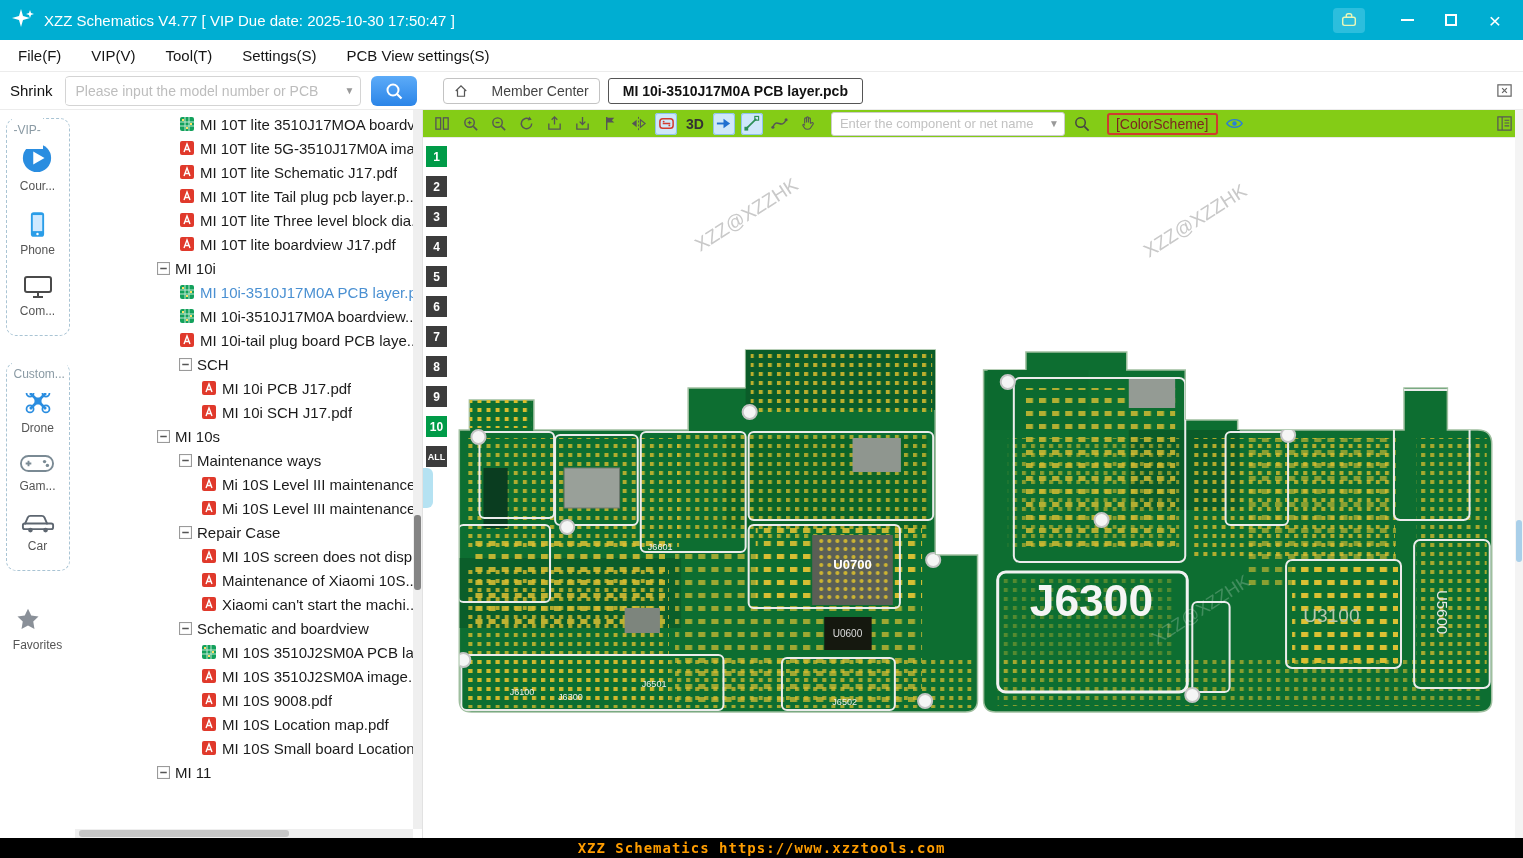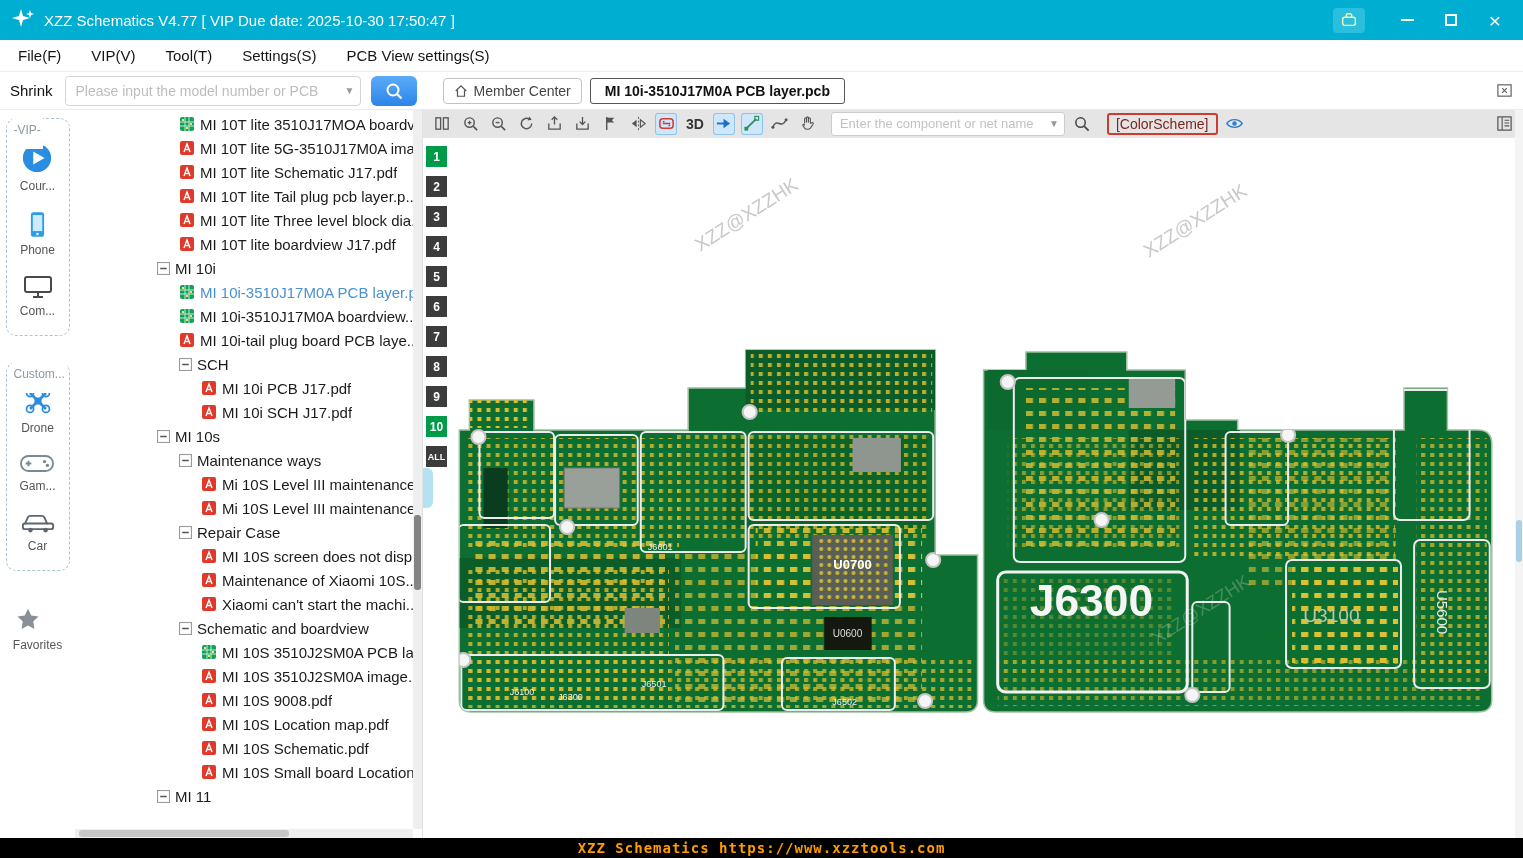--- a/index.html
+++ b/index.html
@@ -25,21 +25,21 @@
 
   
   .headrow{height:38px;display:flex;align-items:center;background:#fff;padding-left:8px;border-bottom:1px solid #ececec;}
   .shrink-btn{font-size:15px;color:#111;margin:0 12px 0 2px;}
   .model-box{position:relative;width:296px;height:30px;border:1px solid #d4d4d4;border-radius:4px;display:flex;align-items:center;background:#fff;}
   .model-box input{border:0;outline:0;flex:1;height:26px;padding:8px 10px;font-size:14px;color:#333;font-family:inherit;}
   .model-box input::placeholder{color:#bdbdbd;}
   .caret{width:20px;color:#999;font-size:10px;text-align:center;}
   .search-btn{width:46px;height:30px;margin-left:10px;border-radius:6px;background:linear-gradient(#5cabf8,#2b85e8);
               display:flex;align-items:center;justify-content:center;}
-  .mc-btn{height:26px;margin-left:26px;border:1px solid #c3c3c3;border-radius:4px;display:flex;align-items:center;gap:6px;
+  .mc-btn{height:26px;margin-left:26px;border:1px solid #c3c3c3;border-radius:4px;display:flex;align-items:center;gap:24px;
           padding:0 10px;font-size:14px;color:#444;background:#fff;white-space:nowrap;}
   .tab{height:26px;margin-left:8px;border:1px solid #555;border-radius:3px;display:flex;align-items:center;
        padding:0 14px;font-size:14px;font-weight:bold;color:#111;background:#fff;white-space:nowrap;text-align:right;}
   .closeall{margin-left:auto;margin-right:10px;display:flex;}
 
   
   .body{display:flex;height:728px;}
 
   
   .rail{width:75px;display:flex;flex-direction:column;align-items:center;padding-top:8px;font-size:12px;color:#555;flex:0 0 75px;}
@@ -58,21 +58,21 @@
   .tico svg{width:16px;height:16px;display:block;}
   .tico.fold{width:13px;height:13px;flex:0 0 13px;}
   .tico.fold svg{width:13px;height:13px;}
   .vscroll{position:absolute;top:0;right:0;width:9px;height:719px;background:#efefef;}
   .vthumb{position:absolute;left:1px;top:405px;width:7px;height:75px;border-radius:3px;background:#848484;}
   .hscroll{position:absolute;left:0;bottom:0;height:9px;width:338px;background:#efefef;}
   .hthumb{position:absolute;top:1px;left:4px;height:7px;width:210px;border-radius:3px;background:#c6c6c6;}
 
   
   .content{flex:1;display:flex;flex-direction:column;border-left:1px solid #e2e2e2;position:relative;min-width:0;}
-  .ctoolbar{height:28px;display:flex;align-items:center;gap:6px;padding:0 8px;border-bottom:1px solid #e8e8e8;background:#e5e5e5;}
+  .ctoolbar{height:28px;display:flex;align-items:center;gap:6px;padding:0 8px;border-bottom:1px solid #e8e8e8;background:#84cc16;}
   .ticon{width:22px;height:22px;border-radius:3px;display:flex;align-items:center;justify-content:center;flex:0 0 22px;}
   .ticon svg{width:17px;height:17px;display:block;}
   .ticon.active{background:#cfe7fa;box-shadow:inset 0 0 0 1px #8fc3ec;}
   .threed{font-size:14px;color:#333;padding:0 3px;font-weight:bold;}
   .comp-box{position:relative;width:234px;height:24px;border:1px solid #ccc;border-radius:3px;display:flex;align-items:center;margin-left:6px;background:#fff;}
   .comp-box input{border:0;outline:0;flex:1;min-width:0;padding:0 8px;font-size:13px;color:#333;font-family:inherit;}
   .comp-box input::placeholder{color:#c2c2c2;}
   .colorscheme{height:22px;border:2px solid #cf3b30;border-radius:3px;display:flex;align-items:center;padding:0 7px;
                font-size:14px;color:#7d2520;margin-left:8px;white-space:nowrap;}
   .panel-right{margin-left:auto;}
@@ -477,29 +477,20 @@
             </span>
             <span class="tlabel">MI 10S Location map.pdf</span>
           </div>
           <div class="trow" style="padding-left: 126px;">
             <span class="tico">
               <svg viewBox="0 0 16 16">
                 <rect x="1" y="1" width="14" height="14" rx="2" fill="#e0392b"></rect>
                 <path d="M5 12 L8 4 L11 12 M6.2 9.5 h3.6" stroke="#fff" stroke-width="1.4" fill="none"></path>
               </svg>
             </span>
-            <span class="tlabel">MI 10S Schematic.pdf</span>
-          </div>
-          <div class="trow" style="padding-left: 126px;">
-            <span class="tico">
-              <svg viewBox="0 0 16 16">
-                <rect x="1" y="1" width="14" height="14" rx="2" fill="#e0392b"></rect>
-                <path d="M5 12 L8 4 L11 12 M6.2 9.5 h3.6" stroke="#fff" stroke-width="1.4" fill="none"></path>
-              </svg>
-            </span>
             <span class="tlabel">MI 10S Small board Location...</span>
           </div>
           <div class="trow" style="padding-left: 82px;">
             <span class="tico fold">
               <svg viewBox="0 0 12 12">
                 <rect x="0.5" y="0.5" width="11" height="11" fill="#fff" stroke="#9a9a9a"></rect>
                 <path d="M3 6 h6" stroke="#555" stroke-width="1.4"></path>
               </svg>
             </span>
             <span class="tlabel">MI 11</span>

